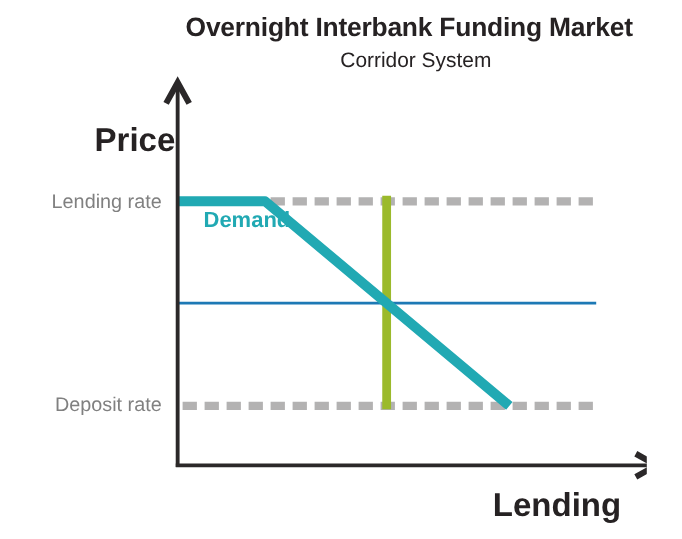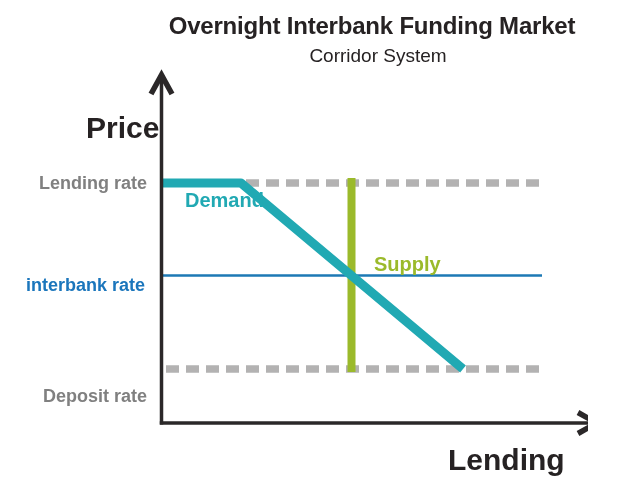--- a/index.html
+++ b/index.html
@@ -26,26 +26,26 @@
     font-size:30px;font-weight:bold;
   }
   .price-label{left:86px;top:111px;}
   .quantity-label{left:448px;top:443px;}
   .curve-label{
     font-size:20px;font-weight:bold;margin-top:48px;
   }
   .demand-label{left:185px;top:141px;}
   .supply-label{left:374px;top:205px;}
   .rate-label{
-    font-size:18px;font-weight:bold;
+    font-size:18px;font-weight:normal;
     text-align:right;
   }
   .lending-label{left:0;top:173px;width:147px;}
   .overnight-label{left:0;top:257px;width:145px;line-height:19px;}
-  .deposit-label{left:0;top:358px;width:147px;margin-top:28px;}
+  .deposit-label{left:0;top:358px;width:147px;}
   svg{position:absolute;left:0;top:0;}
 </style>
 </head>
 <body>
 
 <div class="stage">
 
   <div class="abs chart-title" style="color: rgb(38, 34, 35);">Overnight Interbank Funding Market</div>
 
   <div class="abs chart-subtitle" style="color: rgb(38, 34, 35);">Corridor System</div>
@@ -66,24 +66,22 @@
     <polyline points="151,94 161.5,75 172,94" fill="none" stroke-width="5.5" stroke="#2b2829"></polyline>
     <polyline points="578,412.5 597,423 578,433.5" fill="none" stroke-width="5.5" stroke="#2b2829"></polyline>
   </svg>
 
   <div class="abs axis-label price-label" style="color: rgb(38, 34, 35);">Price</div>
 
   <div class="abs axis-label quantity-label" style="color: rgb(38, 34, 35);">Lending</div>
 
   <div class="abs curve-label demand-label" style="color: rgb(33, 169, 179);">Demand</div>
 
-  <div class="abs curve-label supply-label" style="color: rgb(155, 186, 43);">Supply</div>
 
   <div class="abs rate-label lending-label" style="color: rgb(128, 128, 128);">Lending rate</div>
 
   <div class="abs rate-label overnight-label" style="color: rgb(27, 118, 188);">
     <br>
-    <span>interbank rate</span>
   </div>
 
   <div class="abs rate-label deposit-label" style="color: rgb(128, 128, 128);">Deposit rate</div>
 
 </div>
 
 </body></html>

